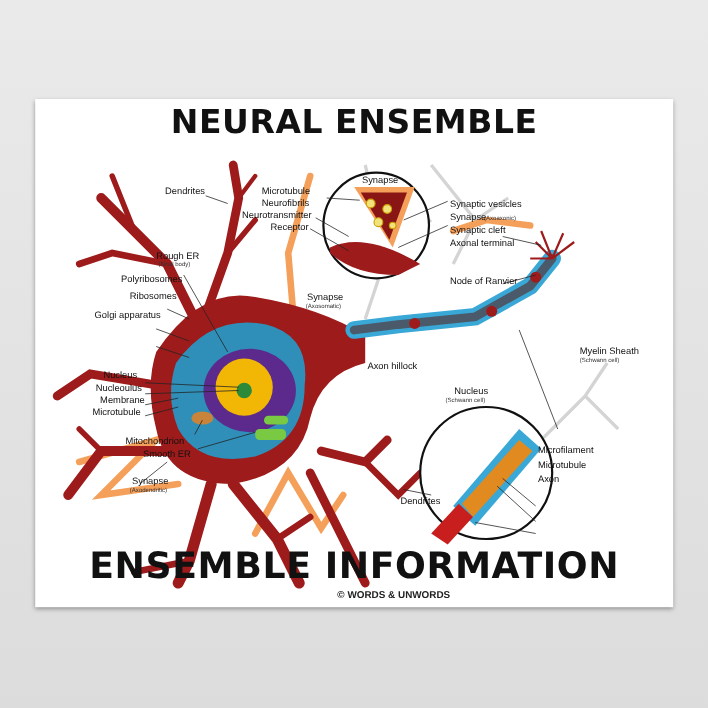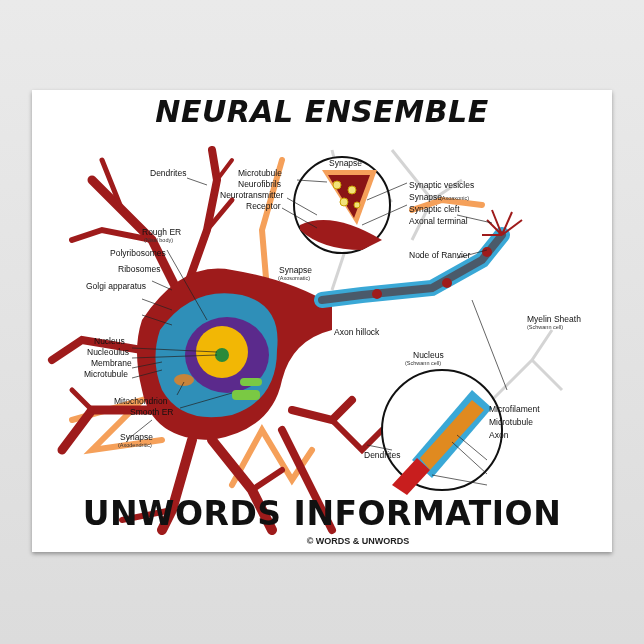--- a/index.html
+++ b/index.html
@@ -1,20 +1,20 @@
 <!DOCTYPE html>
 <html><head>
 <meta charset="utf-8">
 <style>
   html,body{margin:0;padding:0;}
   body{width:644px;height:644px;background:#e6e6e6;position:relative;overflow:hidden;font-family:"DejaVu Sans",sans-serif;}
   .bg{position:absolute;inset:0;background:linear-gradient(#eaeaea,#dcdcdc);}
   .poster{position:absolute;left:32px;top:90px;width:580px;height:462px;background:#fff;box-shadow:0 2px 4px rgba(0,0,0,.35);}
   .title{position:absolute;left:0;width:100%;text-align:center;font-family:"DejaVu Sans",sans-serif;font-weight:bold;color:#111;letter-spacing:0.5px;}
-  .t1{top:4px;font-size:30px;font-style:italic;}
+  .t1{top:4px;font-size:30px;}
   .t2{top:404px;font-size:33px;}
   .copy{position:absolute;top:446px;left:0;width:100%;text-align:center;font-size:9px;font-weight:bold;color:#222;font-family:"Liberation Sans",sans-serif;margin-left:36px;}
   svg.diagram{position:absolute;left:0;top:0;}
   .lbl{font-family:"Liberation Sans",sans-serif;font-size:8.5px;fill:#111;}
   .sub{font-family:"Liberation Sans",sans-serif;font-size:5.5px;fill:#333;}
 </style>
 </head>
 <body>
 
 <div class="bg"></div>
@@ -153,15 +153,15 @@
       <text class="lbl" x="302" y="245">Axon hillock</text>
       <text class="lbl" x="381" y="268">Nucleus</text>
       <text class="sub" x="373" y="275">(Schwann cell)</text>
       <text class="lbl" x="457" y="322">Microfilament</text>
       <text class="lbl" x="457" y="335">Microtubule</text>
       <text class="lbl" x="457" y="348">Axon</text>
       <text class="lbl" x="332" y="368">Dendrites</text>
     </g>
   </svg>
 
-  <div class="title t2">UNWORDS INFORMATION</div>
+  <div class="title t2">ENSEMBLE INFORMATION</div>
   <div class="copy">© WORDS &amp; UNWORDS</div>
 </div>
 
 </body></html>

